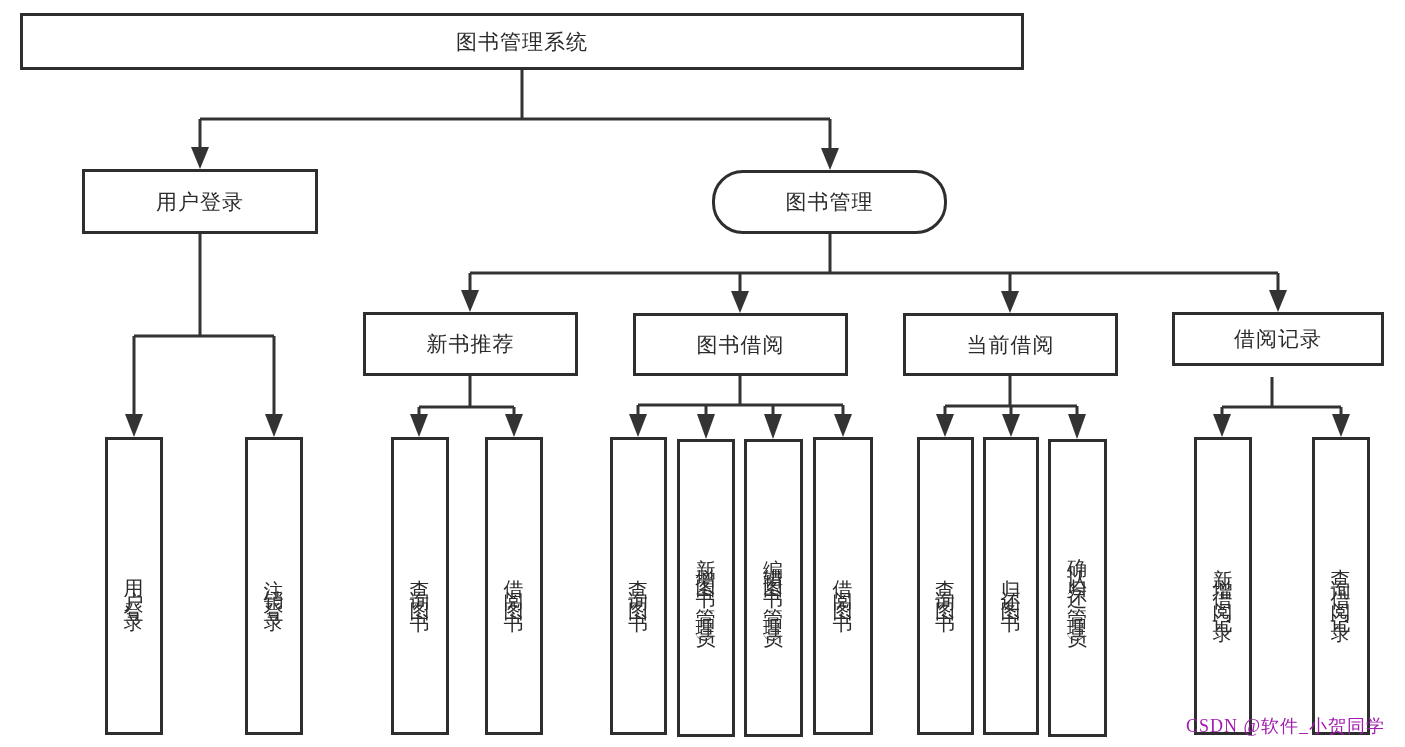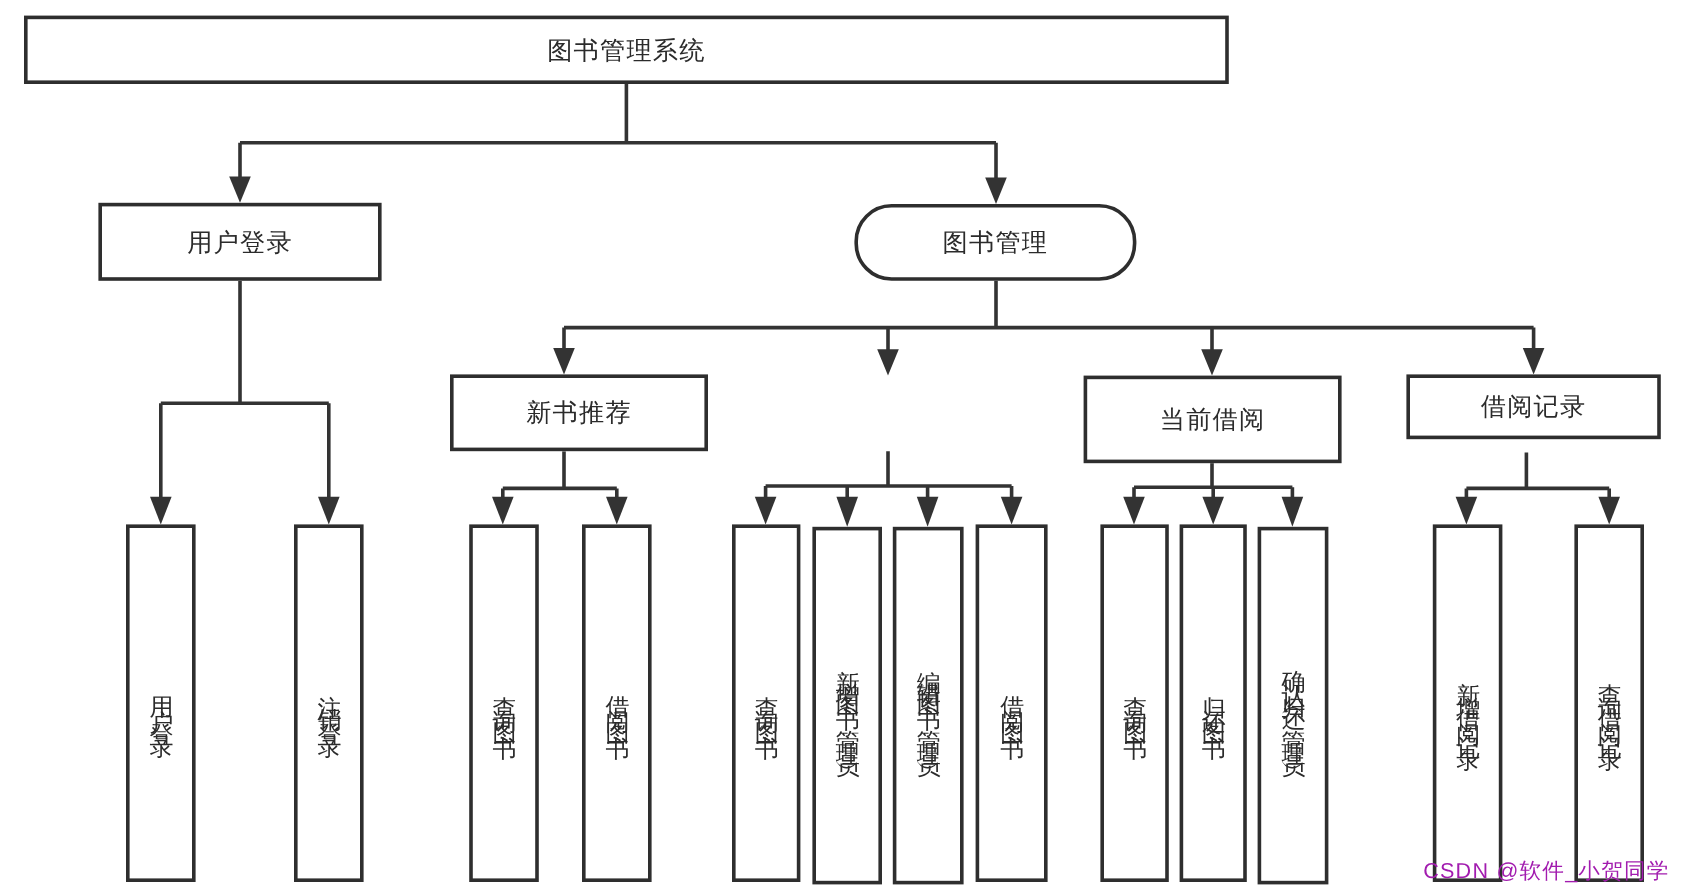--- a/index.html
+++ b/index.html
@@ -1,18 +1,18 @@
 <!DOCTYPE html>
 <html><head>
 <meta charset="utf-8">
 <style>
   html,body{margin:0;padding:0;background:#ffffff;}
   #canvas{
     position:relative;width:1405px;height:747px;background:#ffffff;overflow:hidden;
-    font-family:Liberation Sans, sans-serif;color:#2b2b2b;
+    font-family:Liberation Serif, serif;color:#2b2b2b;
   }
   #connectors{position:absolute;left:0;top:0;z-index:1;}
   #connectors path{stroke:#333333;stroke-width:3;fill:none;}
   #connectors polygon{fill:#333333;stroke:none;}
   .box{
     position:absolute;z-index:2;background:#ffffff;border:3px solid #2e2e2e;
     box-sizing:border-box;display:flex;align-items:center;justify-content:center;
   }
   .box.h{font-size:21px;letter-spacing:1px;white-space:nowrap;}
   .box.v span{
@@ -78,22 +78,23 @@
       <polygon points="1213,414 1231,414 1222,437"></polygon>
       <polygon points="1332,414 1350,414 1341,437"></polygon>
     </g>
   </svg>
 
   <div class="box h" style="left:20px;top:13px;width:1004px;height:57px;">图书管理系统</div>
 
   <div class="box h" style="left:82px;top:169px;width:236px;height:65px;">用户登录</div>
   <div class="box h" style="left:712px;top:170px;width:235px;height:64px;border-radius:31px;">图书管理</div>
 
-  <div class="box h" style="left:363px;top:312px;width:215px;height:64px;margin-left:12px;">新书推荐</div>
-  <div class="box h" style="left:903px;top:313px;width:215px;height:73px;text-align:right;">当前借阅</div>
+  <div class="box h" style="left:363px;top:312px;width:215px;height:64px;">新书推荐</div>
+  <div class="box h" style="left:633px;top:313px;width:215px;height:63px;">图书借阅</div>
+  <div class="box h" style="left:903px;top:313px;width:215px;height:63px;text-align:right;">当前借阅</div>
   <div class="box h" style="left:1172px;top:312px;width:212px;height:54px;">借阅记录</div>
 
   <div class="box v" style="left:105px;top:437px;width:58px;height:298px;">
     <span>用户登录</span>
     </div>
   <div class="box v" style="left:245px;top:437px;width:58px;height:298px;">
     <span>注销登录</span>
     </div>
 
   <div class="box v" style="left:391px;top:437px;width:58px;height:298px;">

